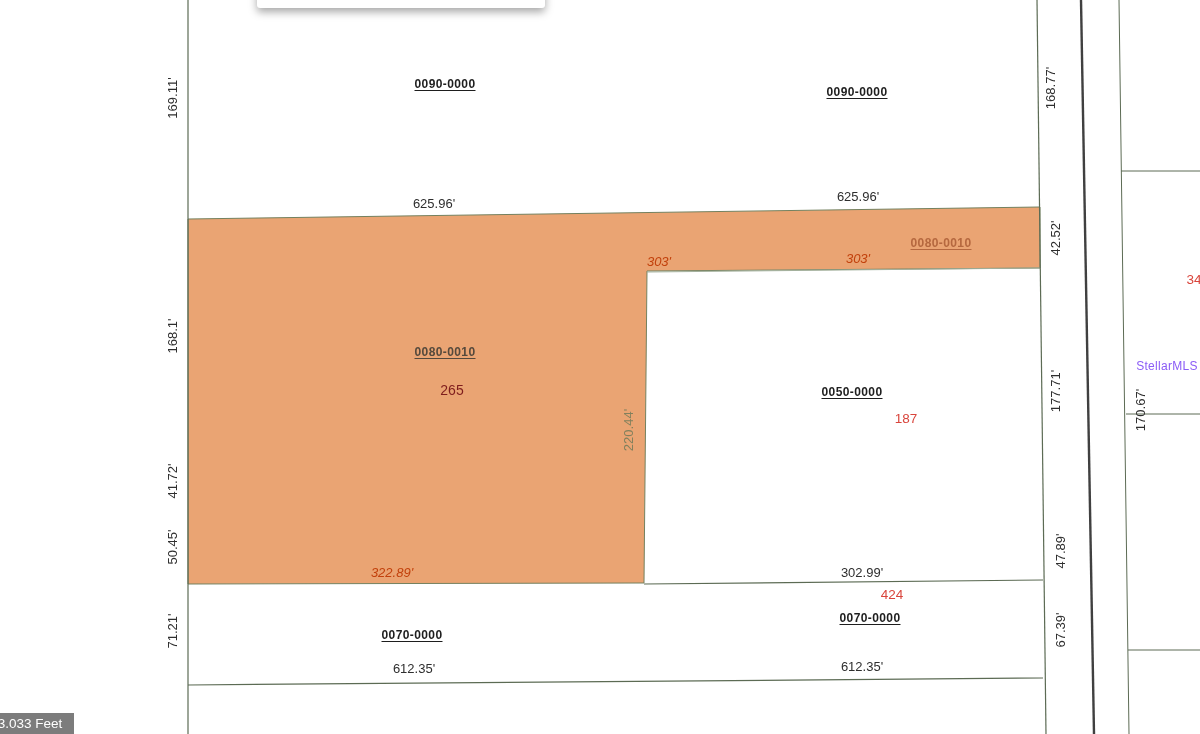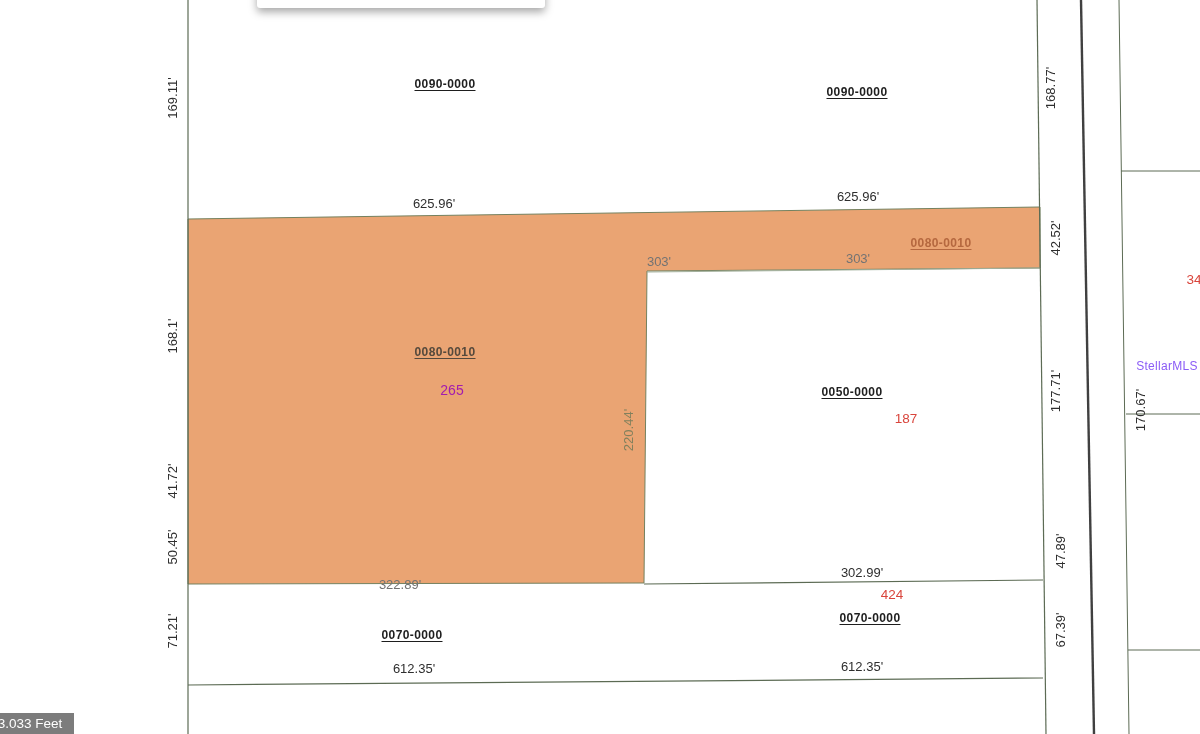--- a/index.html
+++ b/index.html
@@ -15,22 +15,22 @@
     white-space:nowrap;font-size:13px;color:#2e2e2e;line-height:1;
   }
   .lbl.v{transform:translate(-50%,-50%) rotate(-90deg);}
   .pid{
     font-weight:bold;font-size:12px;color:#1e1e1e;letter-spacing:.4px;
     text-decoration:underline;text-underline-offset:2px;
   }
   .pid-strip{color:#b5683f;}
   .pid-main{color:#55493c;}
   .red{color:#d9453c;font-size:13.5px;}
-  .salmon{color:#a21caf;font-size:14px;}
-  .dim-orange{color:#737373;}
+  .salmon{color:#7f1d1d;font-size:14px;}
+  .dim-orange{color:#c2410c;font-style:italic;}
   .dim-olive{color:#82805d;}
   .watermark{color:#8b5cf6;font-size:12px;letter-spacing:.3px;}
   #tooltip-box{
     position:absolute;left:257px;top:-20px;width:288px;height:28px;
     background:#ffffff;border-radius:3px;
     box-shadow:0 4px 9px rgba(0,0,0,.35);
   }
   #scale-badge{
     position:absolute;left:-14px;top:713px;width:88px;height:21px;
     background:#7c7c7c;color:#ffffff;font-size:13.5px;
@@ -78,21 +78,21 @@
     <div class="lbl pid pid-main" style="left: 445px; top: 352px;">0080-0010</div>
     <div class="lbl salmon" style="left: 452px; top: 390px;">265</div>
     <div class="lbl pid" style="left: 852px; top: 392px;">0050-0000</div>
     <div class="lbl red" style="left: 906px; top: 419px;">187</div>
     <div class="lbl dim-olive v" style="left: 628px; top: 430px;">220.44'</div>
     <div class="lbl v" style="left: 1055px; top: 391px;">177.71'</div>
     <div class="lbl v" style="left: 1140px; top: 410px;">170.67'</div>
     <div class="lbl v" style="left: 172px; top: 481px;">41.72'</div>
     <div class="lbl v" style="left: 172px; top: 547px;">50.45'</div>
     <div class="lbl v" style="left: 1060px; top: 551px;">47.89'</div>
-    <div class="lbl dim-orange" style="left: 400px; top: 572px; margin-top: 12px;">322.89'</div>
+    <div class="lbl dim-orange" style="left: 392px; top: 572px;">322.89'</div>
     <div class="lbl" style="left: 862px; top: 572px;">302.99'</div>
     <div class="lbl red" style="left: 892px; top: 595px;">424</div>
     <div class="lbl v" style="left: 1060px; top: 630px;">67.39'</div>
     <div class="lbl v" style="left: 172px; top: 631px;">71.21'</div>
     <div class="lbl pid" style="left: 412px; top: 635px;">0070-0000</div>
     <div class="lbl pid" style="left: 870px; top: 618px;">0070-0000</div>
     <div class="lbl" style="left: 414px; top: 668px;">612.35'</div>
     <div class="lbl" style="left: 862px; top: 666px;">612.35'</div>
     <div class="lbl red" style="left: 1194px; top: 280px;">34</div>
     <div class="lbl watermark" style="left: 1167px; top: 366px;">StellarMLS</div>

